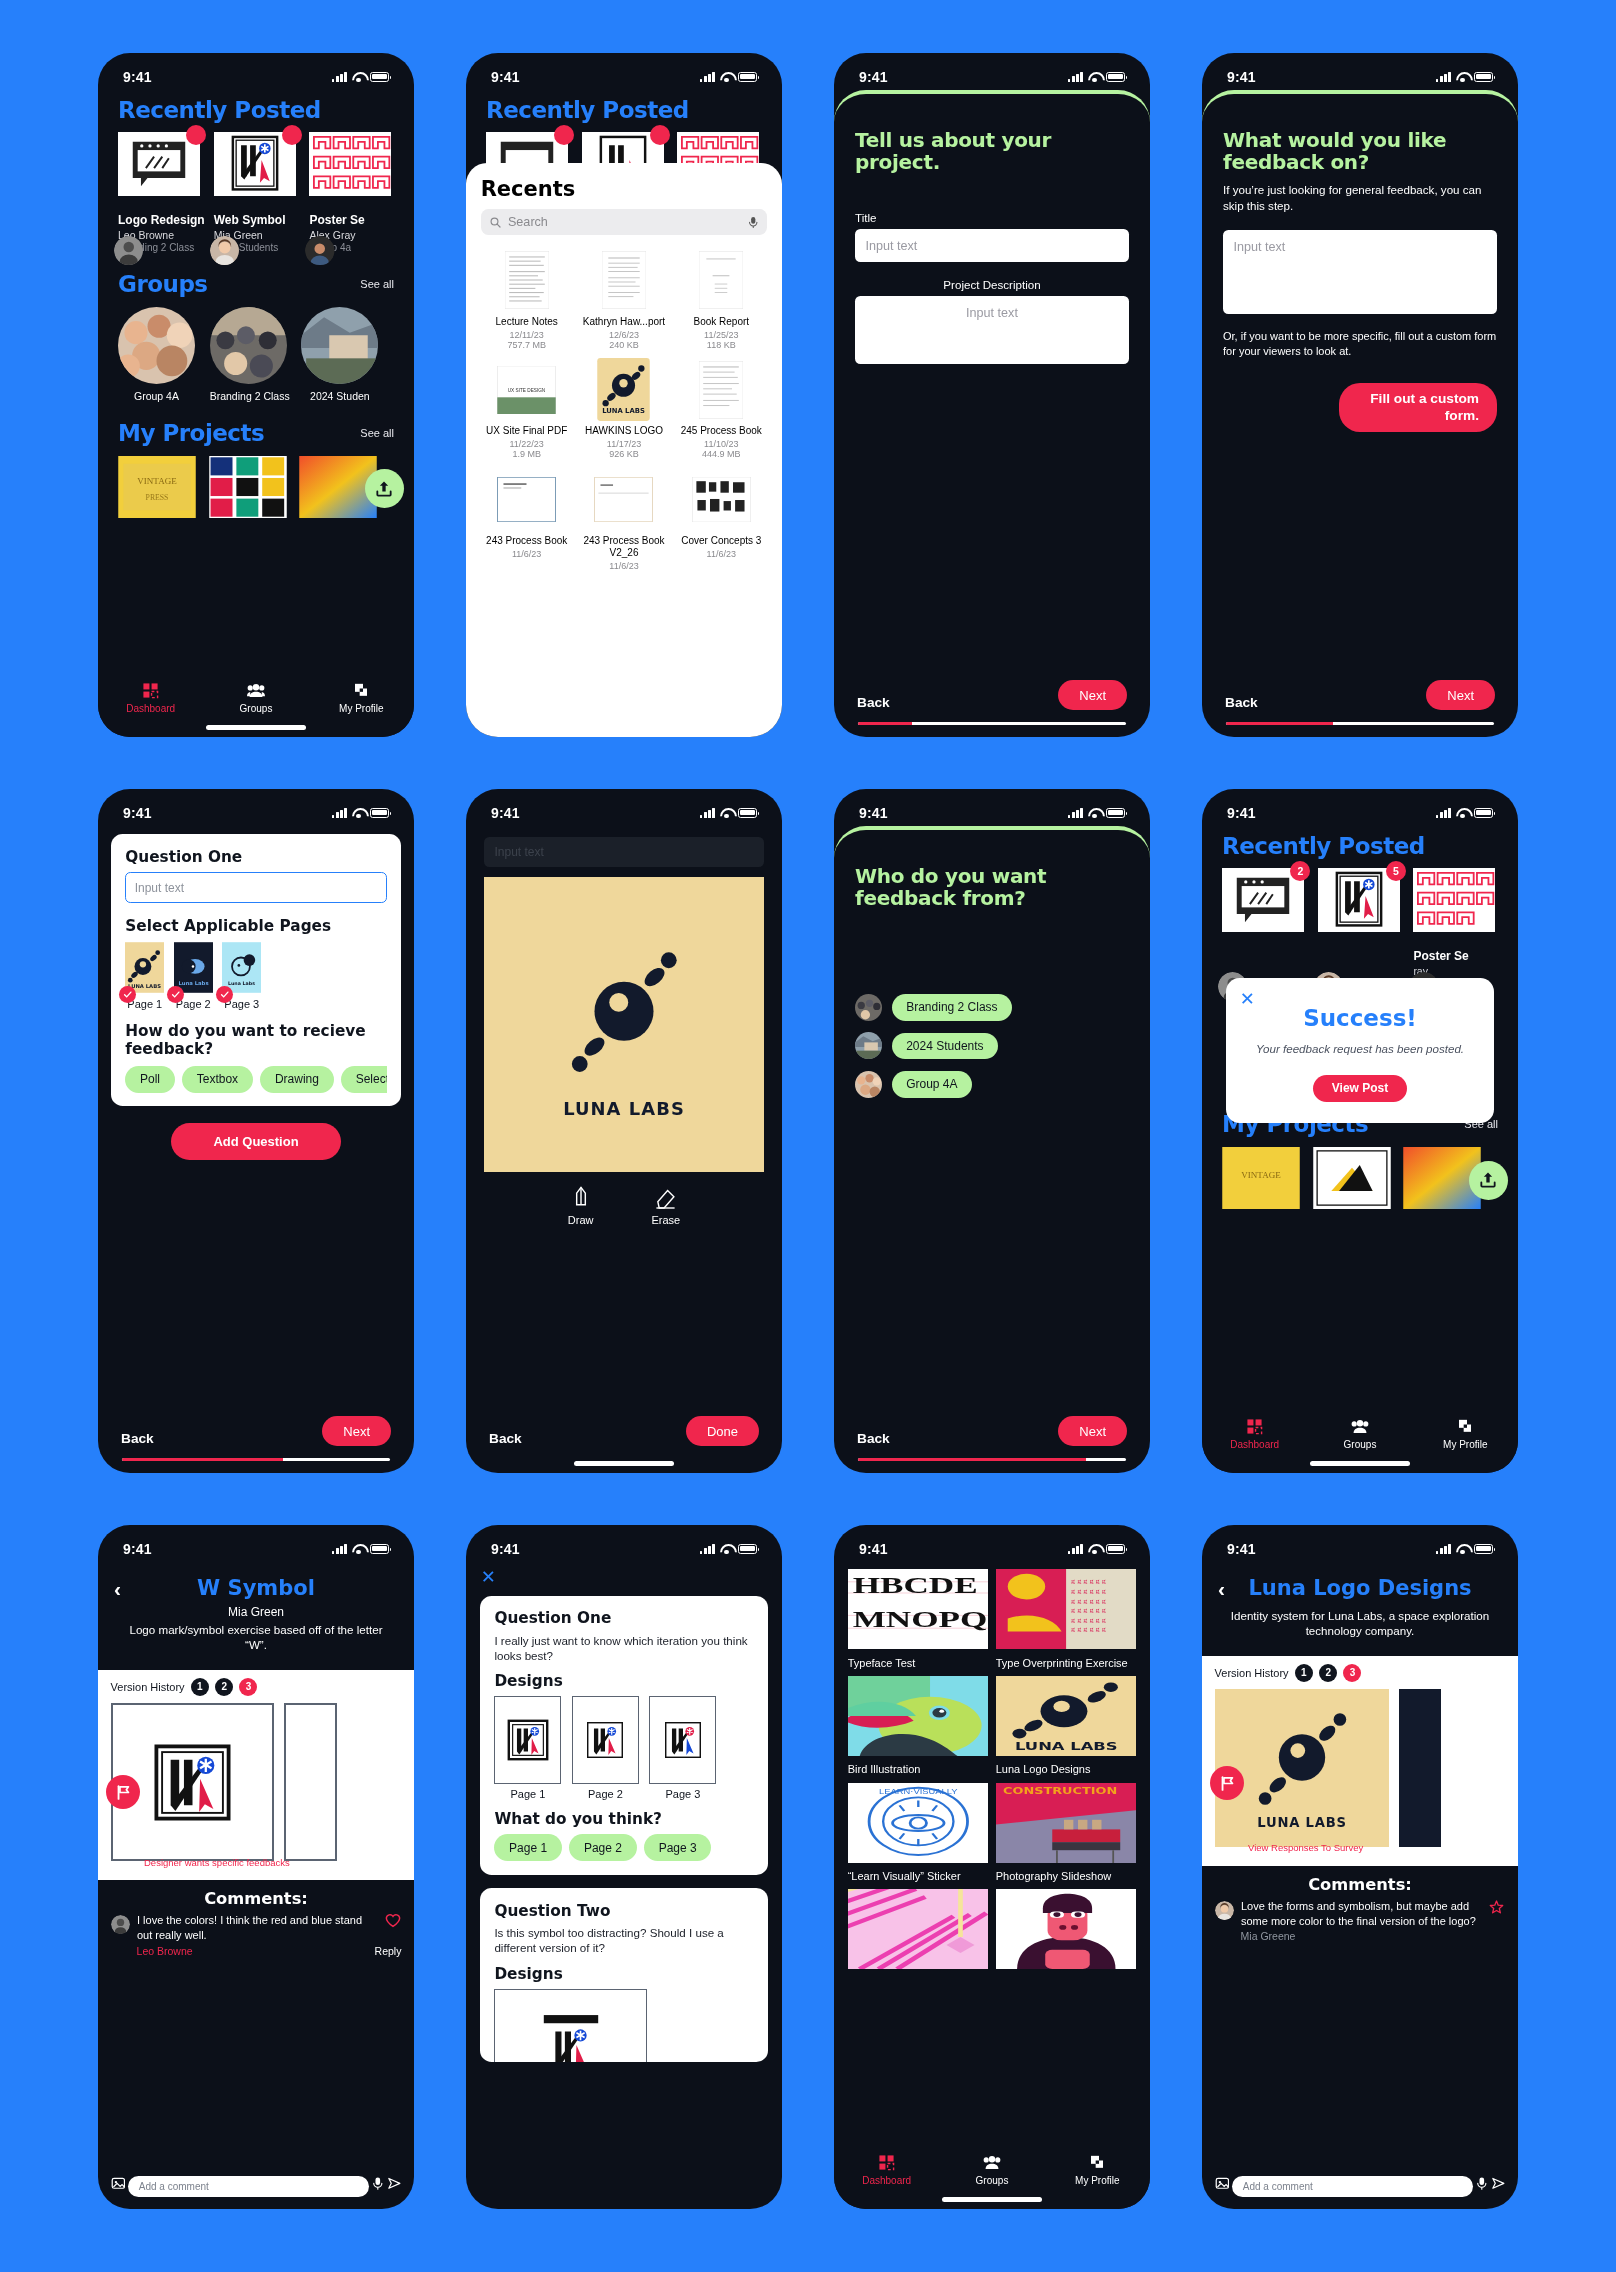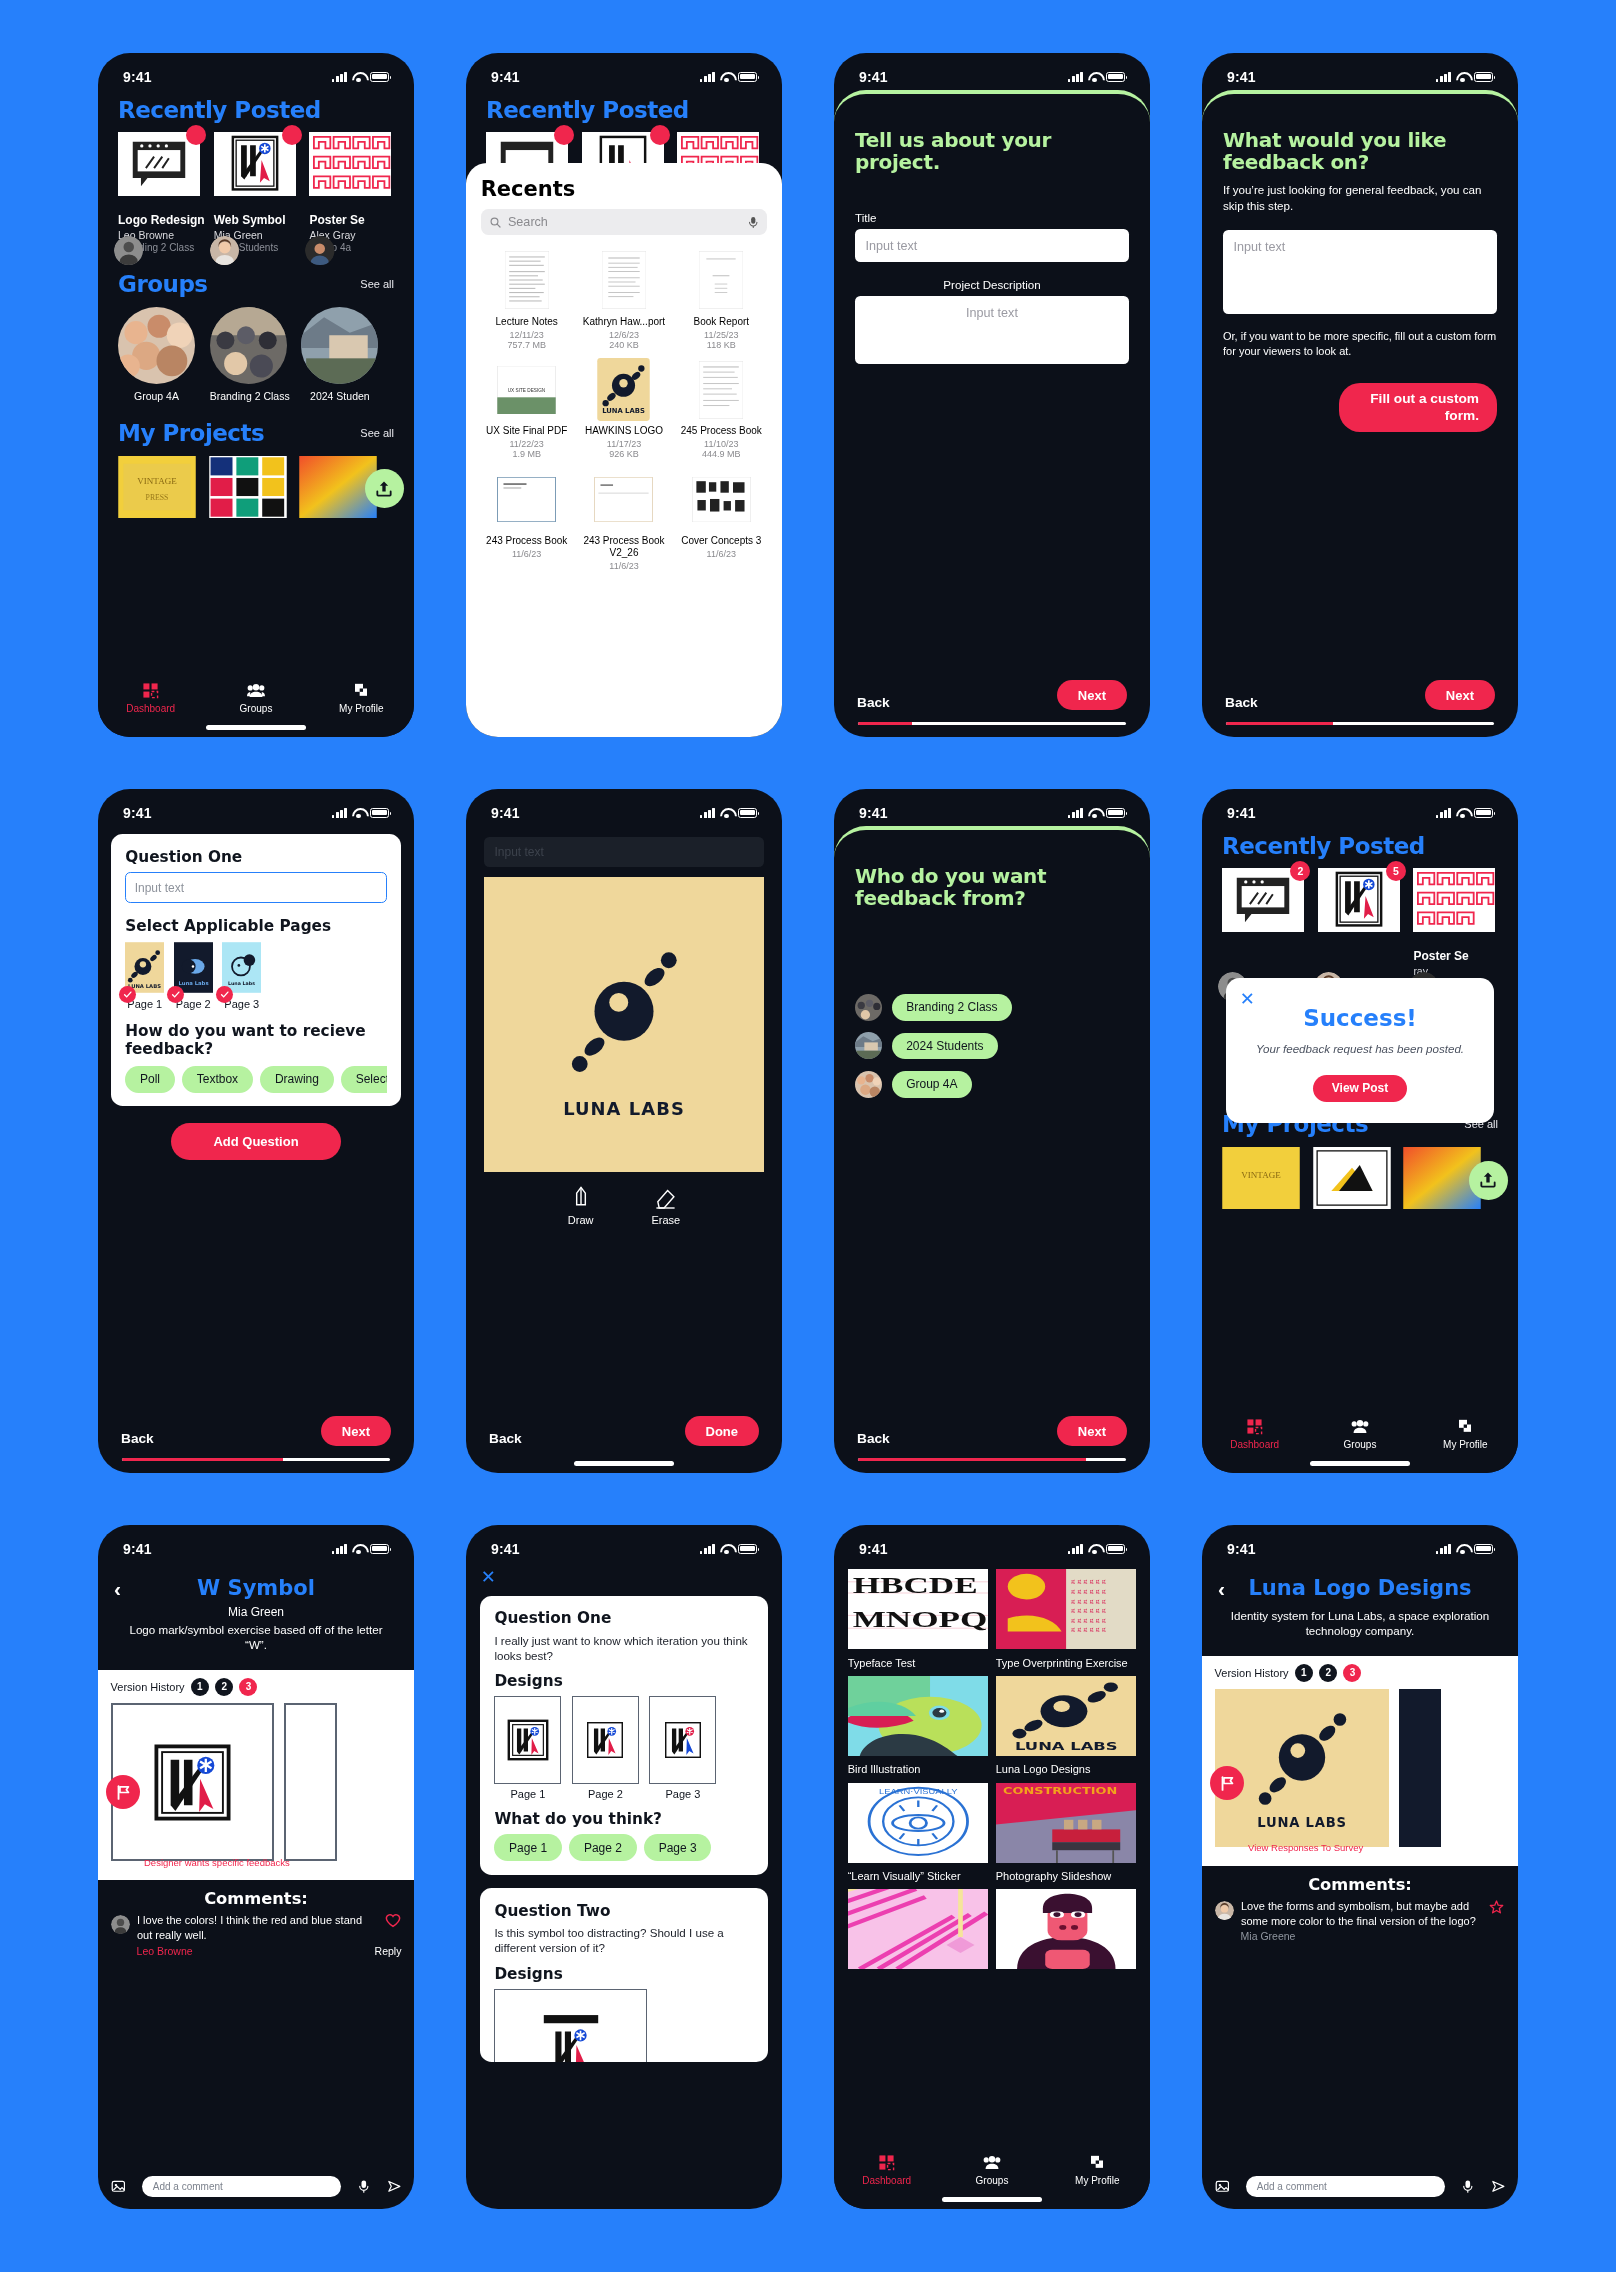--- a/index.html
+++ b/index.html
@@ -125,21 +125,21 @@
     border-top:4.7px solid #b6f2a0;border-radius:32px 32px 0 0;pointer-events:none;
     border-left:0;border-right:0;
   }
   .lbl{font-size:11.6px;color:#fff;margin-bottom:5.3px;}
   .inputbox{
     background:#fff;border-radius:5.3px;color:#9a9aa2;font-size:12.6px;
     padding:9.5px 10.5px;
   }
   .btn-next{
     background:#f0264d;color:#fff;border-radius:21px;padding:7.4px 21px;
-    font-size:13px;font-weight:bold;
+    font-size:13px;font-weight:normal;
   }
   .backbtn{font-size:13.7px;font-weight:bold;color:#fff;}
   .navrow{
     position:absolute;bottom:27px;left:23px;right:23px;
     display:flex;align-items:flex-end;justify-content:space-between;
   }
   .progress{
     position:absolute;bottom:11.6px;left:24px;right:24px;height:3.7px;border-radius:2.6px;background:#fff;overflow:hidden;
   }
   .progress i{display:block;height:100%;background:#f0264d;}
@@ -172,21 +172,21 @@
   .vh b{width:18px;height:18px;border-radius:50%;background:#10151e;color:#fff;
         display:flex;align-items:center;justify-content:center;font-size:10px;font-weight:bold;}
   .vh b.on{background:#f0264d;}
 
   .comments{background:#0c1019;padding:8.4px 12.6px 0;}
   .comments h4{text-align:center;font-size:16.3px;font-weight:900;font-family:"DejaVu Sans",sans-serif;}
   .crow{display:flex;gap:7.4px;align-items:flex-start;margin-top:5.3px;}
   .crow .av{width:19px;height:19px;border-radius:50%;overflow:hidden;flex:0 0 19px;margin-top:2.1px;}
   .crow .txt{flex:1;font-size:11px;line-height:1.35;}
   .composer{
-    position:absolute;bottom:11.6px;left:12.6px;right:12.6px;display:flex;align-items:center;gap:17px;
+    position:absolute;bottom:11.6px;left:12.6px;right:12.6px;display:flex;gap:3px;
   }
   .composer .cin{
     flex:1;background:#fff;border-radius:16px;color:#7c828d;font-size:10px;padding:5.3px 10.5px;
   }
 
   
   .fb{background:#fff;color:#000;border-radius:21px 21px 0 0;padding:13.7px 14.7px 0;height:100%;}
   .fb h1{font-size:21px;font-weight:900;font-family:"DejaVu Sans",sans-serif;}
   .search{
     margin-top:8.4px;background:#ececee;border-radius:7.4px;height:26px;display:flex;align-items:center;

